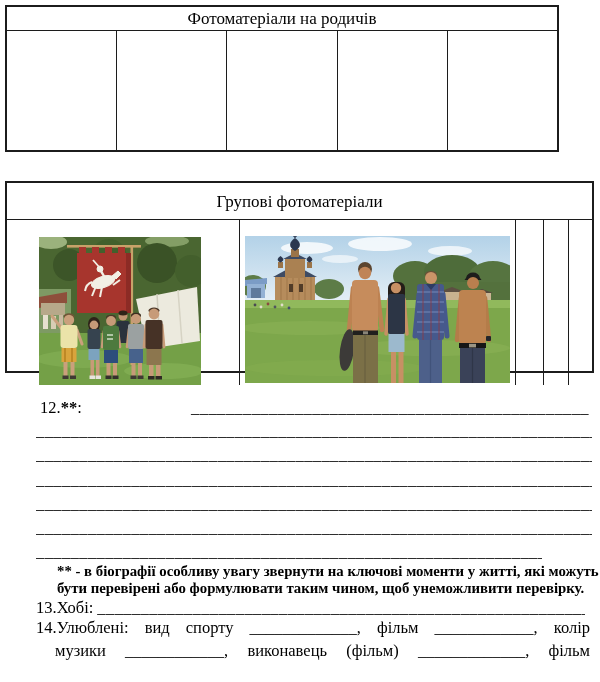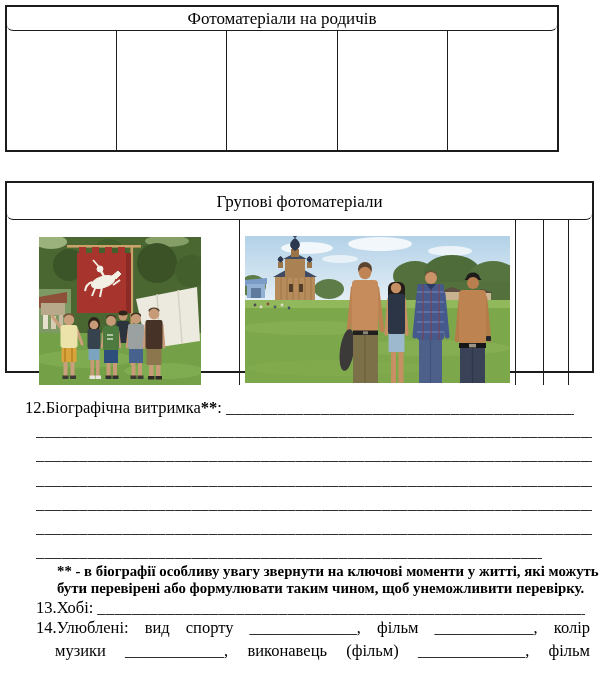--- a/index.html
+++ b/index.html
@@ -8,21 +8,21 @@
     font-family:"Liberation Serif","DejaVu Serif",serif;color:#000;
     overflow:hidden;
   }
   
   .ph-table{position:absolute;border:2px solid #1c1c1c;box-sizing:border-box;background:#fff;}
   .t-relatives{left:5px;top:5px;width:554px;height:147px;}
   .t-group{left:5px;top:181px;width:589px;height:192px;}
   .t-head{
     border-bottom:1.6px solid #1c1c1c;box-sizing:border-box;
     display:flex;align-items:center;justify-content:center;
-    font-size:17px;line-height:17px;border-radius:6px;
+    font-size:17px;line-height:17px;
   }
   .t-relatives .t-head{height:24px;}
   .t-group .t-head{height:37px;}
   .t-body{display:flex;box-sizing:border-box;}
   .t-relatives .t-body{height:121px;}
   .t-group .t-body{height:165px;}
   .cell{box-sizing:border-box;border-left:1.6px solid #1c1c1c;height:100%;}
   .cell:first-child{border-left:none;}
   .t-relatives .cell{flex:1 1 0;}
   .c-photo1{width:232px;flex:0 0 232px;}
@@ -34,21 +34,21 @@
   .photo2{display:block;margin:16px 0 0 5px;}
   
   .tline{
     position:absolute;display:flex;align-items:baseline;
     font-size:16.5px;line-height:21px;white-space:pre;
   }
   .blank{
     flex:1 1 auto;overflow:hidden;white-space:nowrap;
     margin-left:4px;letter-spacing:0.4px;
   }
-  .l-item12{left:25px;top:397px;width:549px;text-align:right;}
+  .l-item12{left:40px;top:397px;width:549px;text-align:right;}
   .l-item13{left:36px;top:597px;width:549px;}
   .bio-lines{position:absolute;left:36px;top:419px;width:556px;}
   .bio-line{
     height:24.3px;line-height:24.3px;overflow:hidden;white-space:nowrap;
     font-size:16.5px;letter-spacing:0.4px;
   }
   .bio-line:last-child{width:506px;}
   .footnote{
     position:absolute;left:57px;top:563px;width:537px;
     font-size:14.8px;font-weight:bold;line-height:17.3px;
@@ -292,21 +292,21 @@
         </svg>
       </div>
 
       <div class="cell c-n1"></div>
       <div class="cell c-n2"></div>
       <div class="cell c-n3"></div>
     </div>
   </div>
 
   <div class="tline l-item12">
-    <span>12.</span><span>Біографічна витримка</span><span class="bold">**</span><span>:</span><span class="blank">______________________________________________</span>
+    <span>12.</span><span class="bold">**</span><span>:</span><span class="blank">______________________________________________</span>
   </div>
 
   <div class="bio-lines">
 
   <div class="bio-line">______________________________________________________________________________</div>
       <div class="bio-line">______________________________________________________________________________</div>
       <div class="bio-line">______________________________________________________________________________</div>
       <div class="bio-line">______________________________________________________________________________</div>
       <div class="bio-line">______________________________________________________________________________</div>
       <div class="bio-line">______________________________________________________________________</div>

